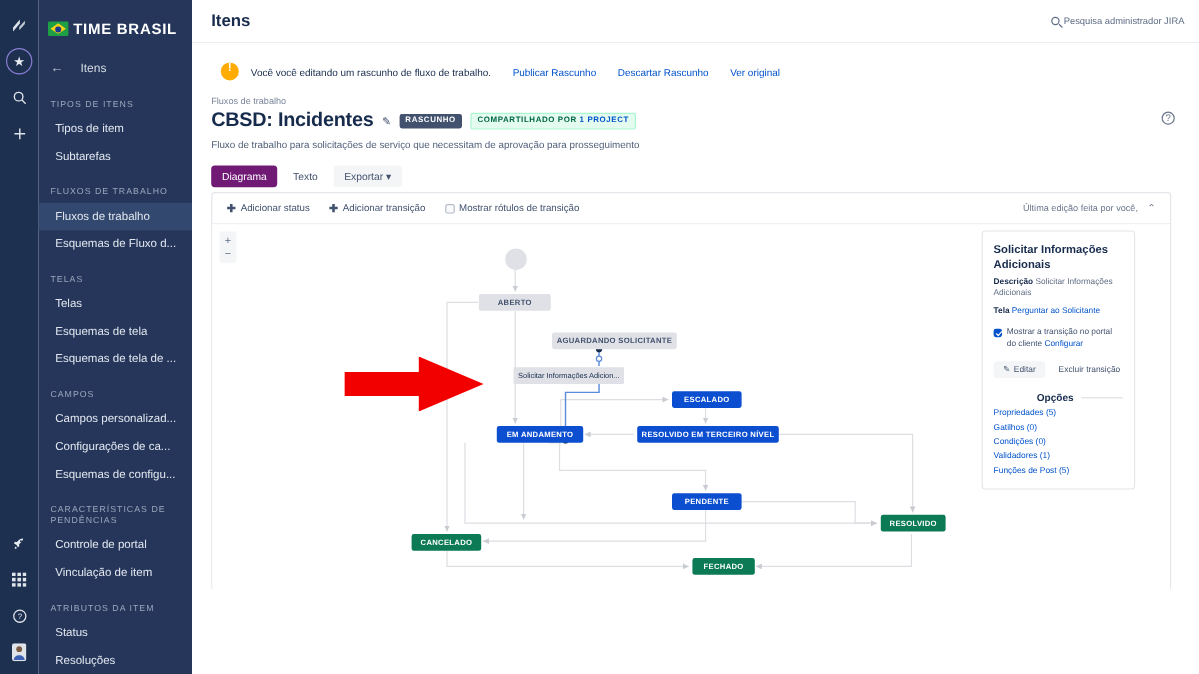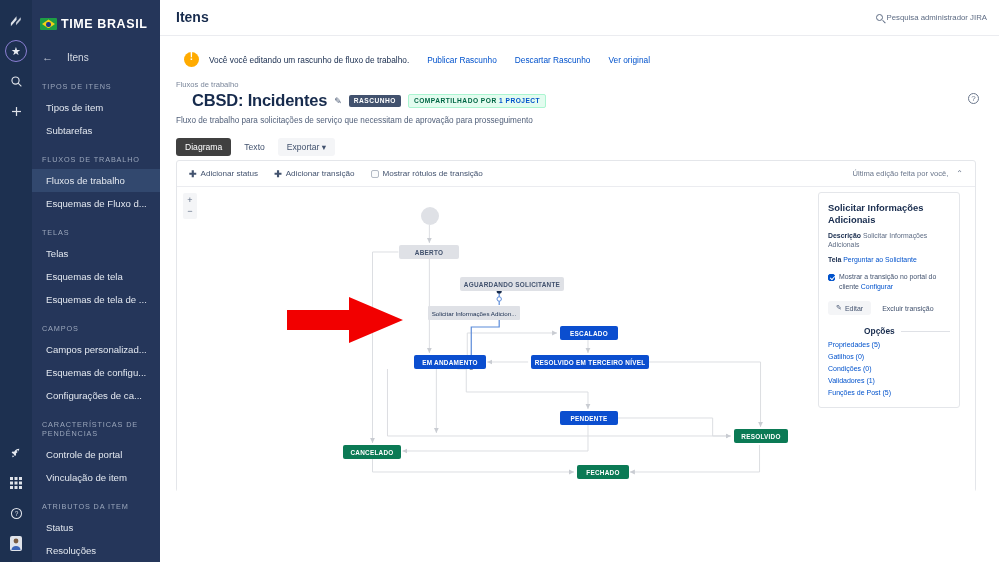--- a/index.html
+++ b/index.html
@@ -128,21 +128,21 @@
   .banner-link { color: #0052cc; margin-left: 8px; cursor: pointer; }
 
   
   .crumb {
     margin: 8px 0 0 16px; font-size: 7.6px; color: #7a869a;
   }
   .title-row {
     display: flex; align-items: center; gap: 7px;
     margin: 2px 0 0 16px;
   }
-  .wf-title { font-size: 16.5px; font-weight: 600; color: #172b4d; letter-spacing: -.2px; margin-left: 16px; }
+  .wf-title { font-size: 16.5px; font-weight: 600; color: #172b4d; letter-spacing: -.2px; }
   .pencil { font-size: 9px; color: #42526e; }
   .lozenge {
     font-size: 6.6px; font-weight: 700; letter-spacing: .5px;
     padding: 2.5px 5px; border-radius: 2px; text-transform: uppercase;
   }
   .lz-dark { background: #42526e; color: #fff; }
   .lz-green { background: #e3fcef; color: #006644; border: 1px solid #abf5d1; }
   .lz-green b { color: #0052cc; font-weight: 700; }
   .wf-desc {
     margin: 6px 0 0 16px; font-size: 8.2px; color: #505f79;
@@ -156,21 +156,21 @@
 
   
   .tabs {
     display: flex; align-items: center; gap: 4px;
     margin: 13px 0 0 16px;
   }
   .tab {
     font-size: 8.6px; padding: 4px 9px; border-radius: 3px;
     color: #42526e; cursor: pointer;
   }
-  .tab.active { background: #404040; color: #fff; }
+  .tab.active { background: #701a75; color: #fff; }
   .tab.ghost { background: #f4f5f7; }
 
   
   .wf-card {
     position: absolute; left: 176px; top: 160px;
     width: 800px; height: 332px;
     background: #fff; border: 1px solid #e4e6ea; border-radius: 3px;
   }
   .wf-toolbar {
     height: 26px; border-bottom: 1px solid #ebecf0;
@@ -220,21 +220,21 @@
   }
   .start-node {
     position: absolute; width: 18px; height: 18px; border-radius: 50%;
     background: #dfe1e6;
   }
   svg.edges { position: absolute; left: 0; top: 0; width: 100%; height: 100%; }
   .red-arrow { position: absolute; }
 
   
   .detail {
-    position: absolute; left: 818px; top: 192px; width: 142px;
+    position: absolute; left: 818px; top: 192px; width: 128px;
     background: #fff; border: 1px solid #e4e6ea; border-radius: 3px;
     padding: 9px 9px 11px 9px;
   }
   .d-title { font-size: 9.4px; font-weight: 700; line-height: 11.5px; color: #172b4d; }
   .d-row { margin-top: 6px; font-size: 6.9px; line-height: 9px; color: #42526e; }
   .d-row b { color: #172b4d; }
   .d-row span.muted { color: #5e6c84; }
   .d-link { color: #0052cc; cursor: pointer; }
   .d-check {
     margin-top: 8px; display: flex; gap: 4px; align-items: flex-start;
@@ -347,22 +347,22 @@
         <div class="nav-item">Subtarefas</div>
         <div class="nav-head">FLUXOS DE TRABALHO</div>
         <div class="nav-item active">Fluxos de trabalho</div>
         <div class="nav-item">Esquemas de Fluxo d...</div>
         <div class="nav-head">TELAS</div>
         <div class="nav-item">Telas</div>
         <div class="nav-item">Esquemas de tela</div>
         <div class="nav-item">Esquemas de tela de ...</div>
         <div class="nav-head">CAMPOS</div>
         <div class="nav-item">Campos personalizad...</div>
+        <div class="nav-item">Configurações de ca...</div>
         <div class="nav-item">Esquemas de configu...</div>
-        <div class="nav-item">Configurações de ca...</div>
         <div class="nav-head">CARACTERÍSTICAS DE PENDÊNCIAS</div>
         <div class="nav-item">Controle de portal</div>
         <div class="nav-item">Vinculação de item</div>
         <div class="nav-head">ATRIBUTOS DA ITEM</div>
         <div class="nav-item">Status</div>
         <div class="nav-item">Resoluções</div>
       </div>
   </div>
 
   <div class="topbar">

